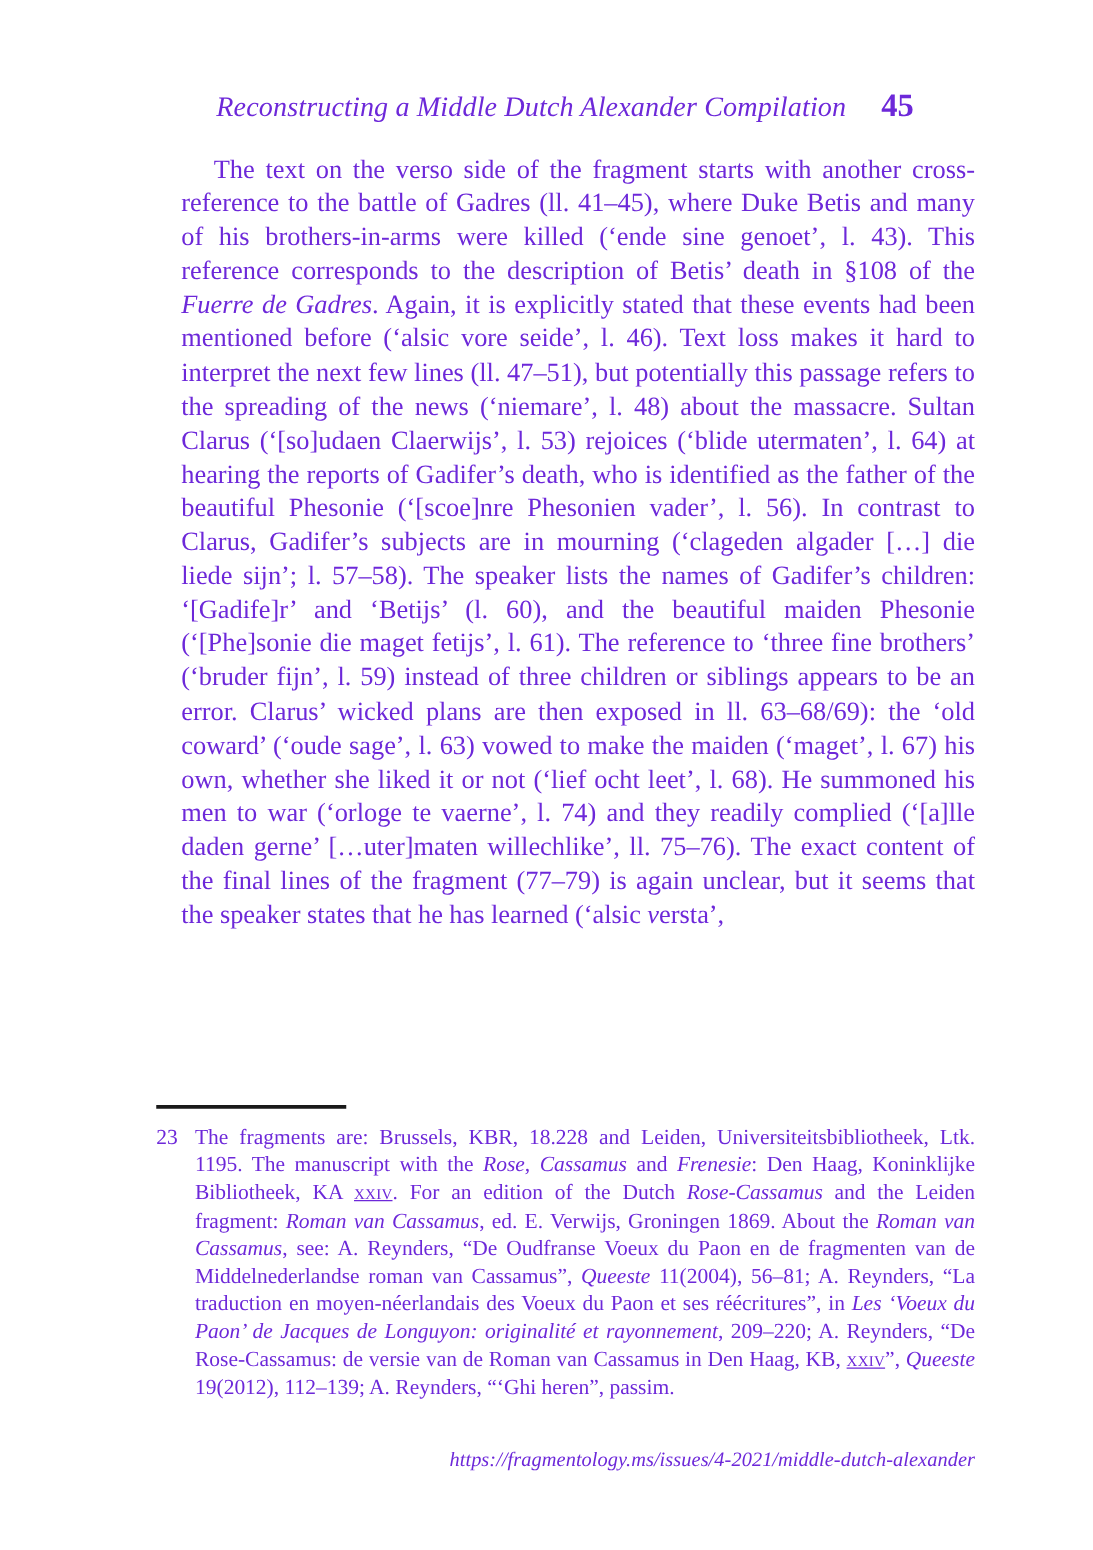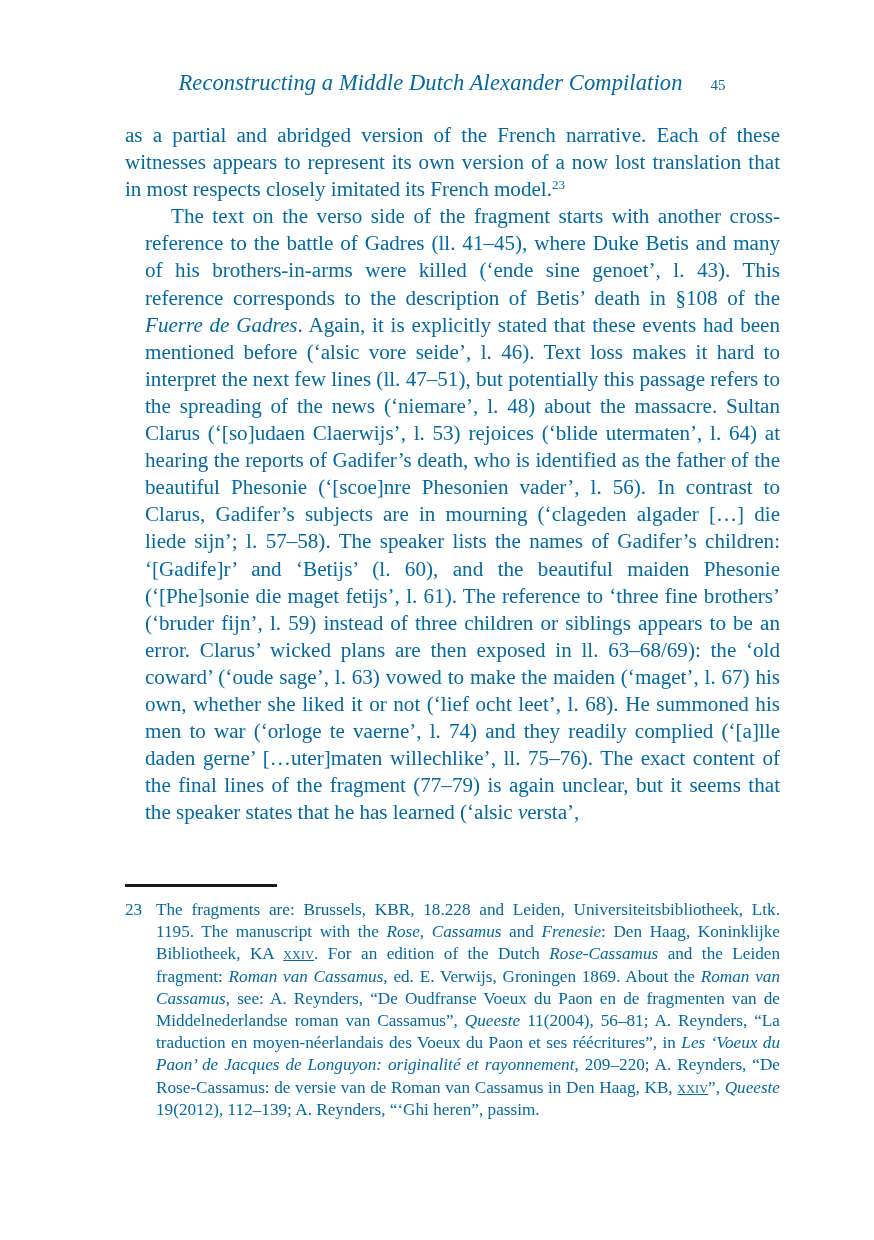--- a/index.html
+++ b/index.html
@@ -7,21 +7,21 @@
     padding: 0;
     background: #ffffff;
   }
   .page {
     position: relative;
     width: 792px;
     height: 1240px;
     background: #ffffff;
     overflow: hidden;
     font-family: "Liberation Serif", "DejaVu Serif", serif;
-    color: #0369a1;
+    color: #6d28d9;
     border-radius: 28px;
     -webkit-font-smoothing: antialiased;
   }
 
   
   .running-head {
     position: absolute;
     left: 125px;
     top: 70px;
     width: 654px;
@@ -31,22 +31,22 @@
     justify-content: center;
   }
   .rh-title {
     font-style: italic;
     font-size: 22.5px;
     letter-spacing: 0.1px;
     white-space: nowrap;
   }
   .rh-folio {
     font-style: normal;
-    font-size: 15px;
-    font-weight: 400;
+    font-size: 26px;
+    font-weight: 700;
     margin-left: 28px;
   }
 
   
   .body-block {
     position: absolute;
     left: 125px;
     top: 122px;
     width: 655px;
   }
@@ -127,28 +127,28 @@
 
 <div class="page">
 
   <div class="running-head">
     <span class="rh-title">Reconstructing a Middle Dutch Alexander Compilation</span>
     <span class="rh-folio">45</span>
   </div>
 
   <div class="body-block">
 
-    <p class="body"><span>as a partial and abridged version of the French narrative. Each of these witnesses appears to represent its own version of a now lost translation that in most respects closely imitated its French model.</span><sup class="fnmark">23</sup></p>
 
     <p class="body indent"><span>The text on the verso side of the fragment starts with another cross-reference to the battle of Gadres (ll. 41–45), where Duke Betis and many of his brothers-in-arms were killed (‘ende sine genoet’, l. 43). This reference corresponds to the description of Betis’ death in §108 of the </span><span class="it">Fuerre de Gadres</span><span>. Again, it is explicitly stated that these events had been mentioned before (‘alsic vore seide’, l. 46). Text loss makes it hard to interpret the next few lines (ll. 47–51), but potentially this passage refers to the spreading of the news (‘niemare’, l. 48) about the massacre. Sultan Clarus (‘[so]udaen Claerwijs’, l. 53) rejoices (‘blide utermaten’, l. 64) at hearing the reports of Gadifer’s death, who is identified as the father of the beautiful Phesonie (‘[scoe]nre Phesonien vader’, l. 56). In contrast to Clarus, Gadifer’s subjects are in mourning (‘clageden algader […] die liede sijn’; l. 57–58). The speaker lists the names of Gadifer’s children: ‘[Gadife]r’ and ‘Betijs’ (l. 60), and the beautiful maiden Phesonie (‘[Phe]sonie die maget fetijs’, l. 61). The reference to ‘three fine brothers’ (‘bruder fijn’, l. 59) instead of three children or siblings appears to be an error. Clarus’ wicked plans are then exposed in ll. 63–68/69): the ‘old coward’ (‘oude sage’, l. 63) vowed to make the maiden (‘maget’, l. 67) his own, whether she liked it or not (‘lief ocht leet’, l. 68). He summoned his men to war (‘orloge te vaerne’, l. 74) and they readily complied (‘[a]lle daden gerne’ […uter]maten willechlike’, ll. 75–76). The exact content of the final lines of the fragment (77–79) is again unclear, but it seems that the speaker states that he has learned (‘alsic </span><span class="it">v</span><span>ersta’,</span></p>
 
   </div>
 
   <div class="fn-rule"></div>
 
   <div class="footnotes">
     <div class="fn">
       <span class="fn-num">23</span><span>The fragments are: Brussels, KBR, 18.228 and Leiden, Universiteitsbibliotheek, Ltk. 1195. The manuscript with the </span><span class="it">Rose, Cassamus</span><span> and </span><span class="it">Frenesie</span><span>: Den Haag, Koninklijke Bibliotheek, KA </span><span class="sc">xxiv</span><span>. For an edition of the Dutch </span><span class="it">Rose-Cassamus</span><span> and the Leiden fragment: </span><span class="it">Roman van Cassamus</span><span>, ed. E. Verwijs, Groningen 1869. About the </span><span class="it">Roman van Cassamus</span><span>, see: A. Reynders, “De Oudfranse Voeux du Paon en de fragmenten van de Middelnederlandse roman van Cassamus”, </span><span class="it">Queeste</span><span> 11(2004), 56–81; A. Reynders, “La traduction en moyen-néerlandais des Voeux du Paon et ses réécritures”, in </span><span class="it">Les ‘Voeux du Paon’ de Jacques de Longuyon: originalité et rayonnement</span><span>, 209–220; A. Reynders, “De Rose-Cassamus: de versie van de Roman van Cassamus in Den Haag, KB, </span><span class="sc">xxiv</span><span>”, </span><span class="it">Queeste</span><span> 19(2012), 112–139; A. Reynders, “‘Ghi heren”, passim.</span>
     </div>
   </div>
 
+  <div class="footer">https://fragmentology.ms/issues/4-2021/middle-dutch-alexander</div>
 
 </div>
 
 </body></html>

